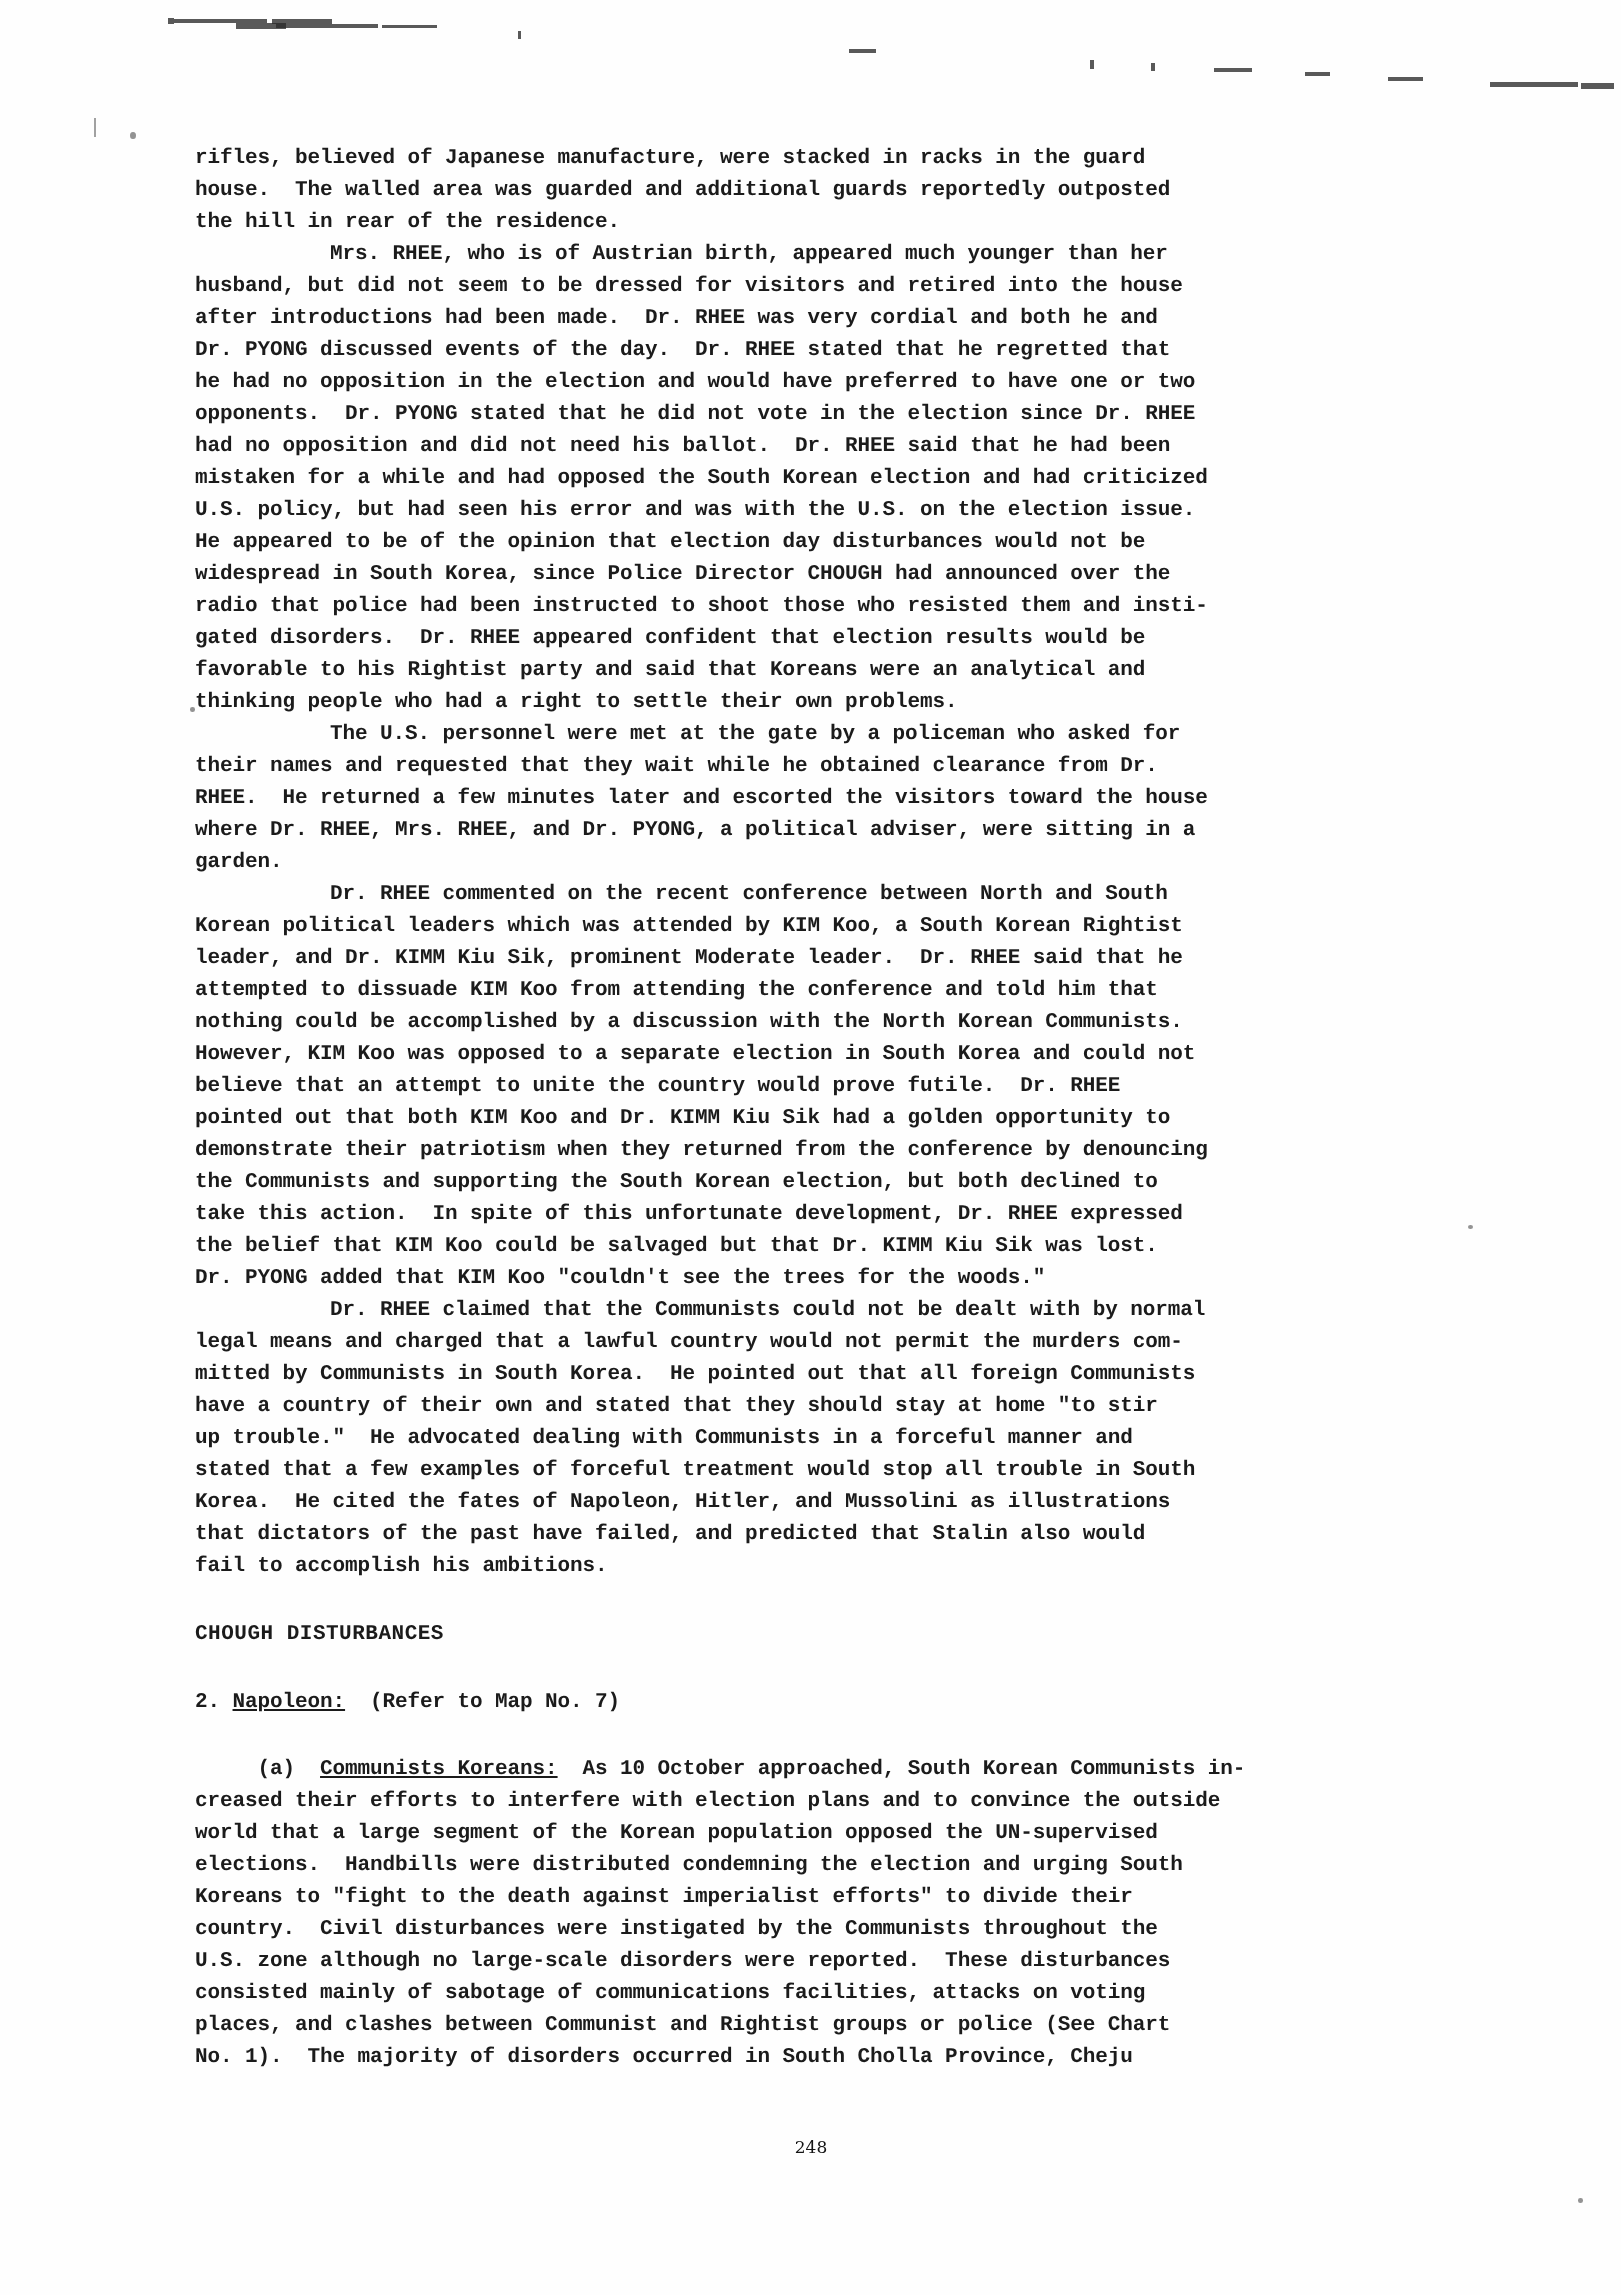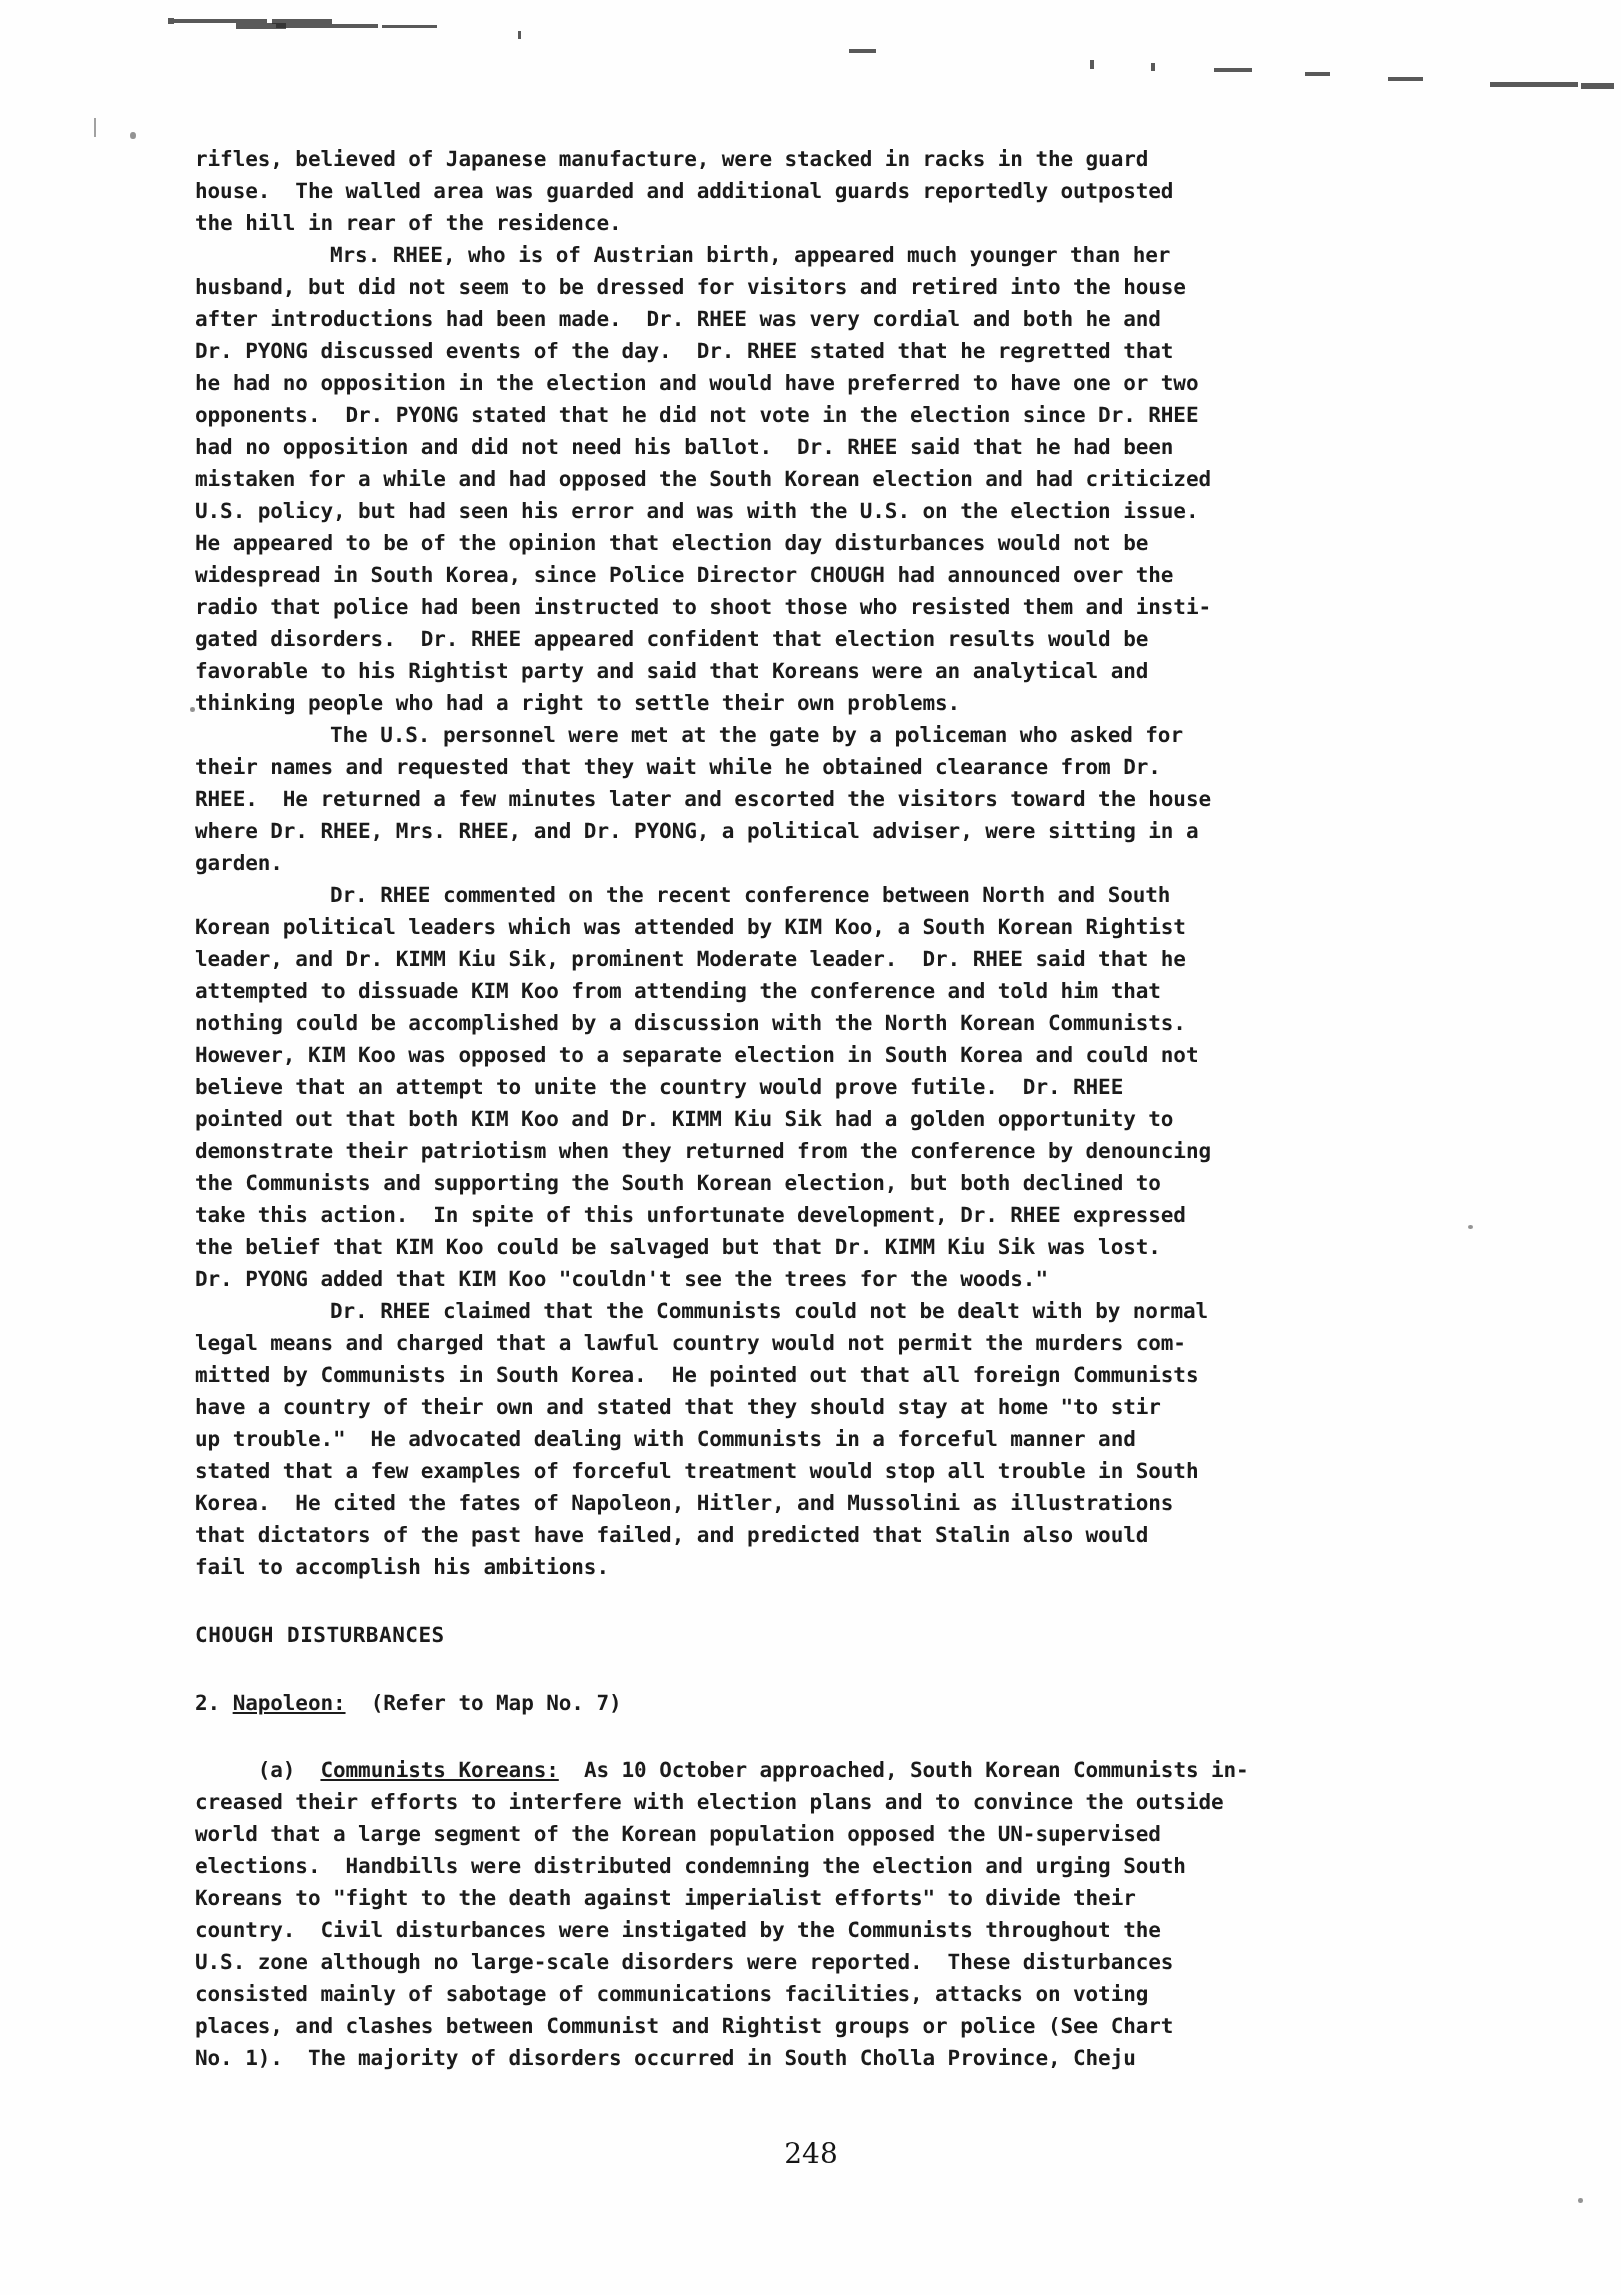--- a/index.html
+++ b/index.html
@@ -51,20 +51,21 @@
     color: #1b1b1b;
     letter-spacing: -0.1px;
     font-weight: 700;
     -webkit-font-smoothing: none;
   }
 
   .body-text p {
     margin: 0;
     white-space: pre-wrap;
     text-rendering: geometricPrecision;
+    font-family: Liberation Mono, monospace;
   }
 
   .para { margin: 0; }
   .gap-md { height: 35px; }
   .gap-lg { height: 36px; }
 
   .u {
     text-decoration: underline;
     text-decoration-thickness: 2px;
     text-underline-offset: 2.4px;
@@ -75,21 +76,21 @@
   }
 
   
   .page-number {
     position: absolute;
     left: 0;
     top: 2137px;
     width: 1622px;
     text-align: center;
     font-family: "DejaVu Serif", "Liberation Serif", serif;
-    font-size: 28px;
+    font-size: 17px;
     color: #151515;
   }
 
   
   .gutter-smudge {
     position: absolute;
     left: 94px;
     top: 118px;
     width: 2.4px;
     height: 19px;

